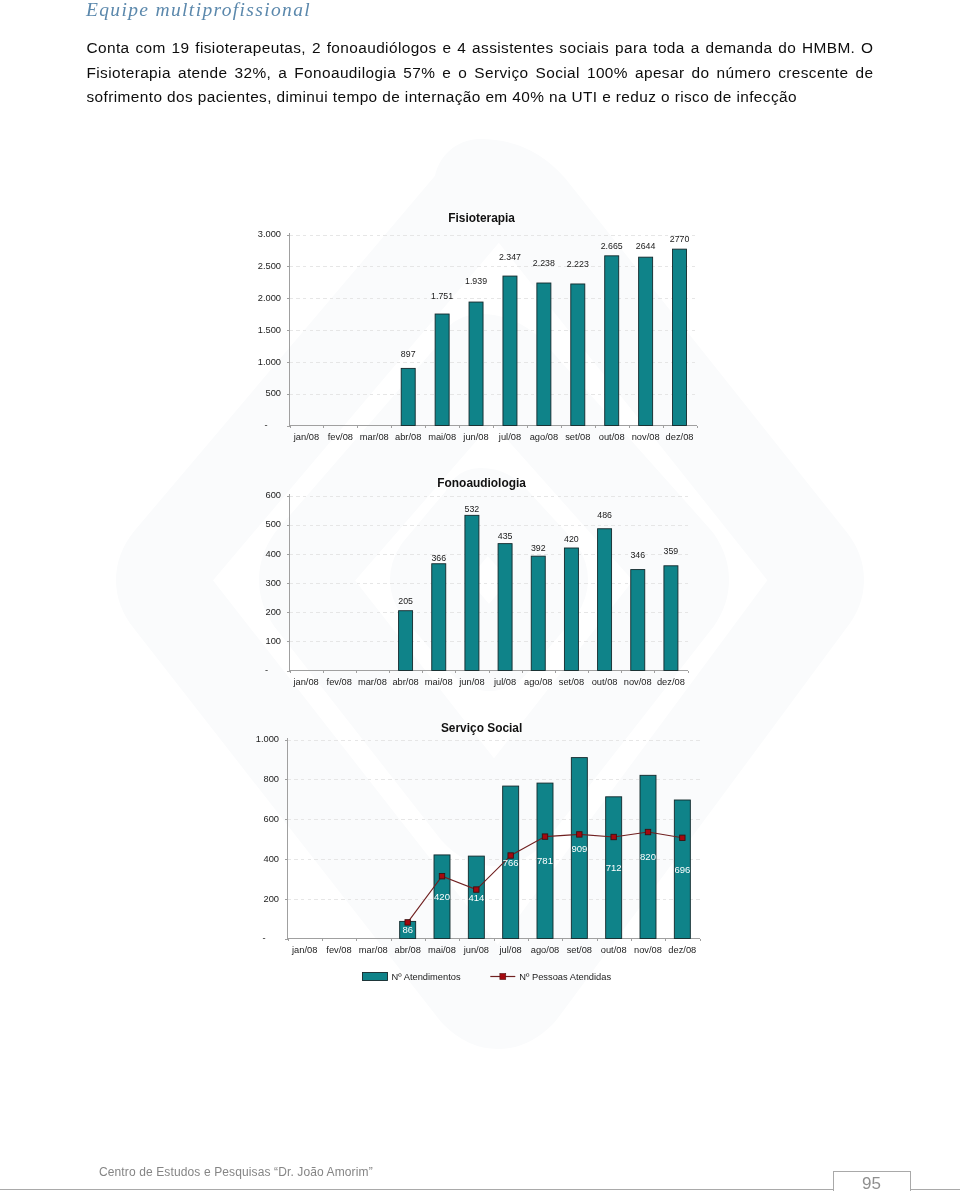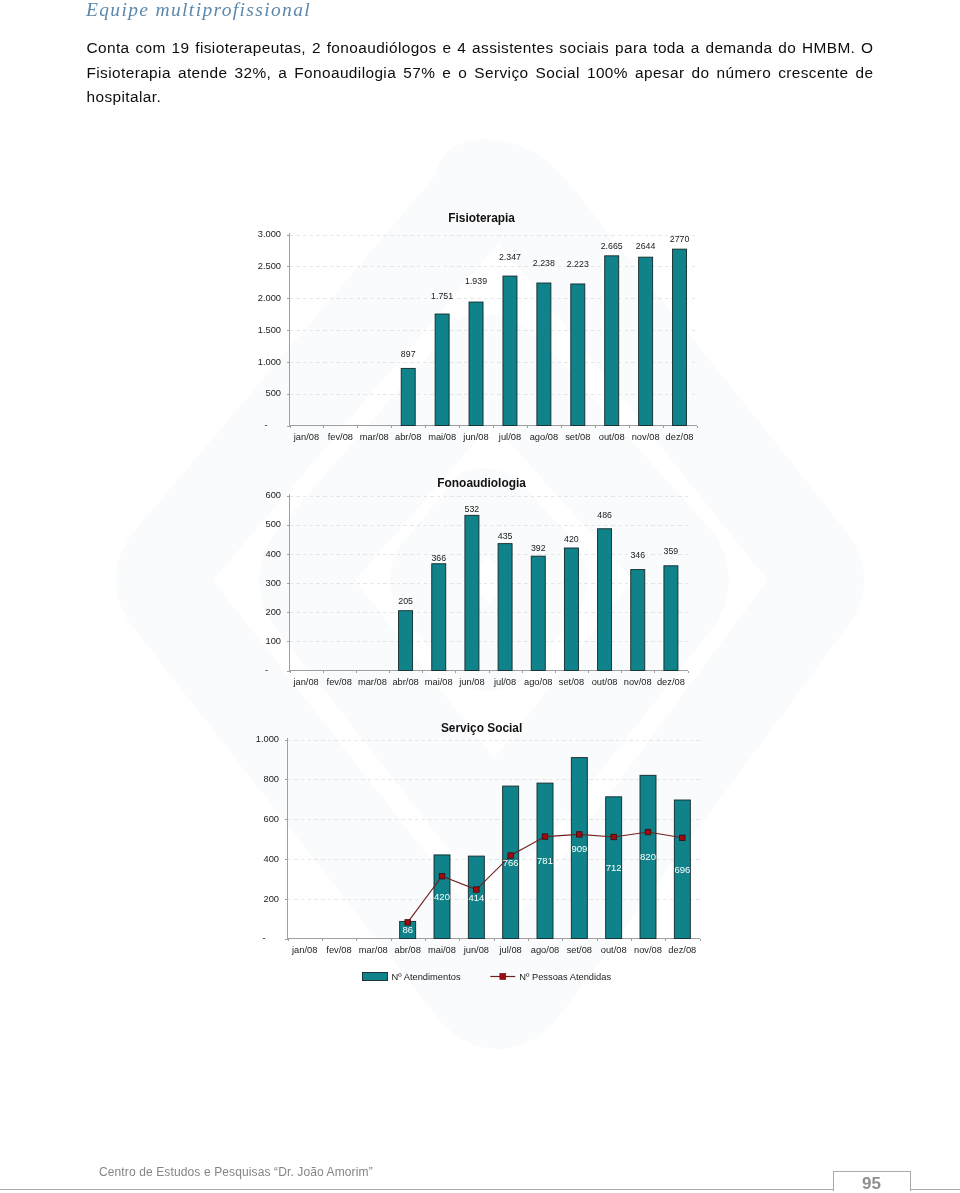--- a/index.html
+++ b/index.html
@@ -10,41 +10,41 @@
 .doc-title{position:absolute;left:86px;top:-1px;font-family:"Liberation Serif",serif;font-style:italic;font-size:19.5px;color:#5b88ac;letter-spacing:1.35px;white-space:nowrap;}
 .para{position:absolute;left:86.5px;top:36px;width:787px;font-size:15.4px;letter-spacing:0.4px;color:#0d0d0d;}
 .para .ln{display:block;text-align:justify;height:24.7px;line-height:24.7px;}
 .para .ln:last-child{text-align:left;}
 .para .ln::after{content:"";display:inline-block;width:100%;height:0;}
 .chartbox{position:absolute;}
 .footer-line{position:absolute;left:0px;top:1189px;width:832.5px;height:0;border-top:1px solid #a9a9a9;}
 .footer-line2{position:absolute;left:909.5px;top:1189px;width:60px;height:0;border-top:1px solid #a9a9a9;}
 .footer-text{position:absolute;left:71px;top:1165px;font-size:12px;color:#858585;letter-spacing:0.12px;margin-left:28px;}
 .pagebox{position:absolute;left:832.5px;top:1170.5px;width:76px;height:19px;border:1px solid #a9a9a9;border-bottom:0;background:transparent;}
-.pagenum{position:absolute;left:832.5px;top:1174px;width:78px;text-align:center;font-size:17px;color:#8f8f8f;font-weight:bold;}
+.pagenum{position:absolute;left:832.5px;top:1174px;width:78px;text-align:center;font-size:17px;color:#8f8f8f;}
 svg{display:block;}
 </style>
 </head>
 <body>
 
 <svg id="watermark" viewBox="0 0 960 1193" xmlns="http://www.w3.org/2000/svg">
   <rect x="0" y="0" width="960" height="1193" fill="#ffffff"></rect>
   <g fill="none" stroke="#fafbfc" stroke-linejoin="round">
     <path d="M 480 185 Q 510 185 530 208 L 810 560 Q 826 580 810 600 L 520 992 Q 498 1014 476 992 L 170 600 Q 154 580 170 560 L 468 208 Q 488 185 480 185 Z" stroke-width="92"></path>
     <path d="M 480 360 Q 500 360 514 378 L 676 560 Q 690 580 676 600 L 512 810 Q 494 830 476 810 L 312 600 Q 298 580 312 560 L 470 378 Q 484 360 480 360 Z" stroke-width="92"></path>
     <path d="M 480 505 Q 492 505 500 515 L 546 565 Q 556 580 546 594 L 500 648 Q 490 660 478 648 L 432 594 Q 422 580 432 565 L 474 515 Q 482 505 480 505 Z" stroke-width="74"></path>
   </g>
 </svg>
 
 <div class="layer">
   <div class="doc-title">Equipe multiprofissional</div>
   <div class="para">
       <span class="ln">Conta com 19 fisioterapeutas, 2 fonoaudiólogos e 4 assistentes sociais para toda a demanda do HMBM. O</span>
       <span class="ln">Fisioterapia atende 32%, a Fonoaudilogia 57% e o Serviço Social 100% apesar do número crescente de</span>
-      <span class="ln">hospitalar.</span>
+      <span class="ln">sofrimento dos pacientes, diminui tempo de internação em 40% na UTI e reduz o risco de infecção</span>
     </div>
   <div class="chartbox" id="chart0" style="left:248px;top:205px;">
       <svg width="470" height="245" viewBox="0 0 470 245">
         <line x1="41.5" y1="189.5" x2="448.5" y2="189.5" stroke="#e6e6e6" stroke-width="1" stroke-dasharray="3.5 3.2" shape-rendering="crispEdges"></line>
         <line x1="41.5" y1="157.5" x2="448.5" y2="157.5" stroke="#e6e6e6" stroke-width="1" stroke-dasharray="3.5 3.2" shape-rendering="crispEdges"></line>
         <line x1="41.5" y1="125.5" x2="448.5" y2="125.5" stroke="#e6e6e6" stroke-width="1" stroke-dasharray="3.5 3.2" shape-rendering="crispEdges"></line>
         <line x1="41.5" y1="93.5" x2="448.5" y2="93.5" stroke="#e6e6e6" stroke-width="1" stroke-dasharray="3.5 3.2" shape-rendering="crispEdges"></line>
         <line x1="41.5" y1="61.5" x2="448.5" y2="61.5" stroke="#e6e6e6" stroke-width="1" stroke-dasharray="3.5 3.2" shape-rendering="crispEdges"></line>
         <line x1="41.5" y1="30.5" x2="448.5" y2="30.5" stroke="#e6e6e6" stroke-width="1" stroke-dasharray="3.5 3.2" shape-rendering="crispEdges"></line>
         <line x1="39" y1="221.5" x2="41.5" y2="221.5" stroke="#a0a0a0" stroke-width="1" shape-rendering="crispEdges"></line>

